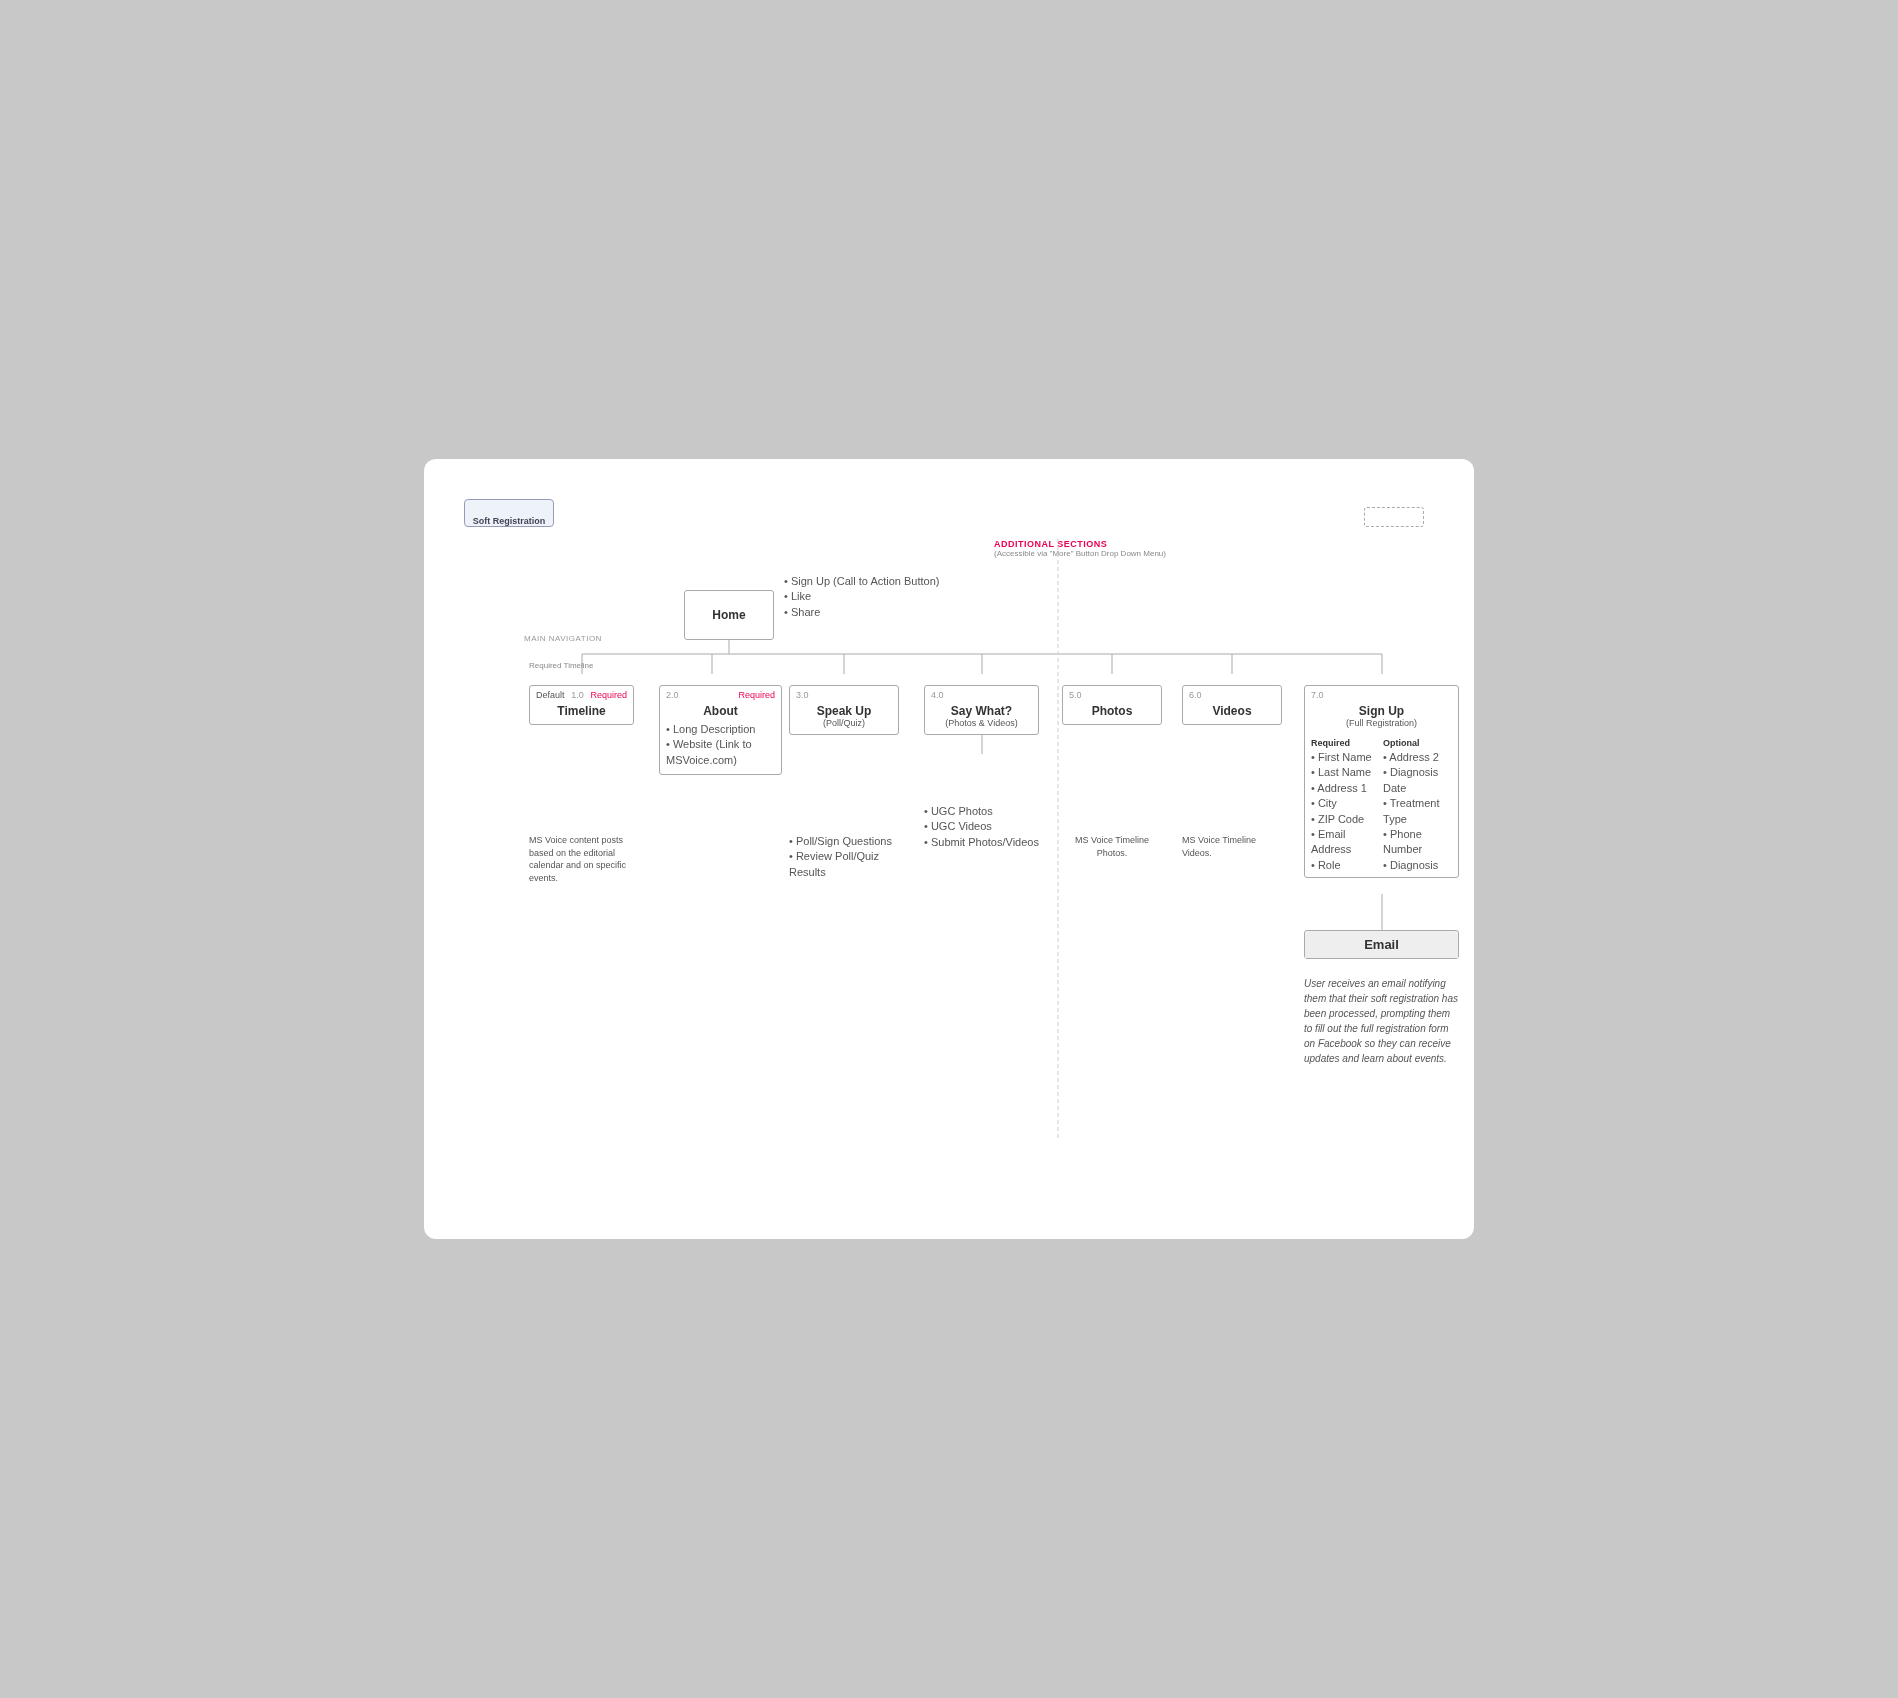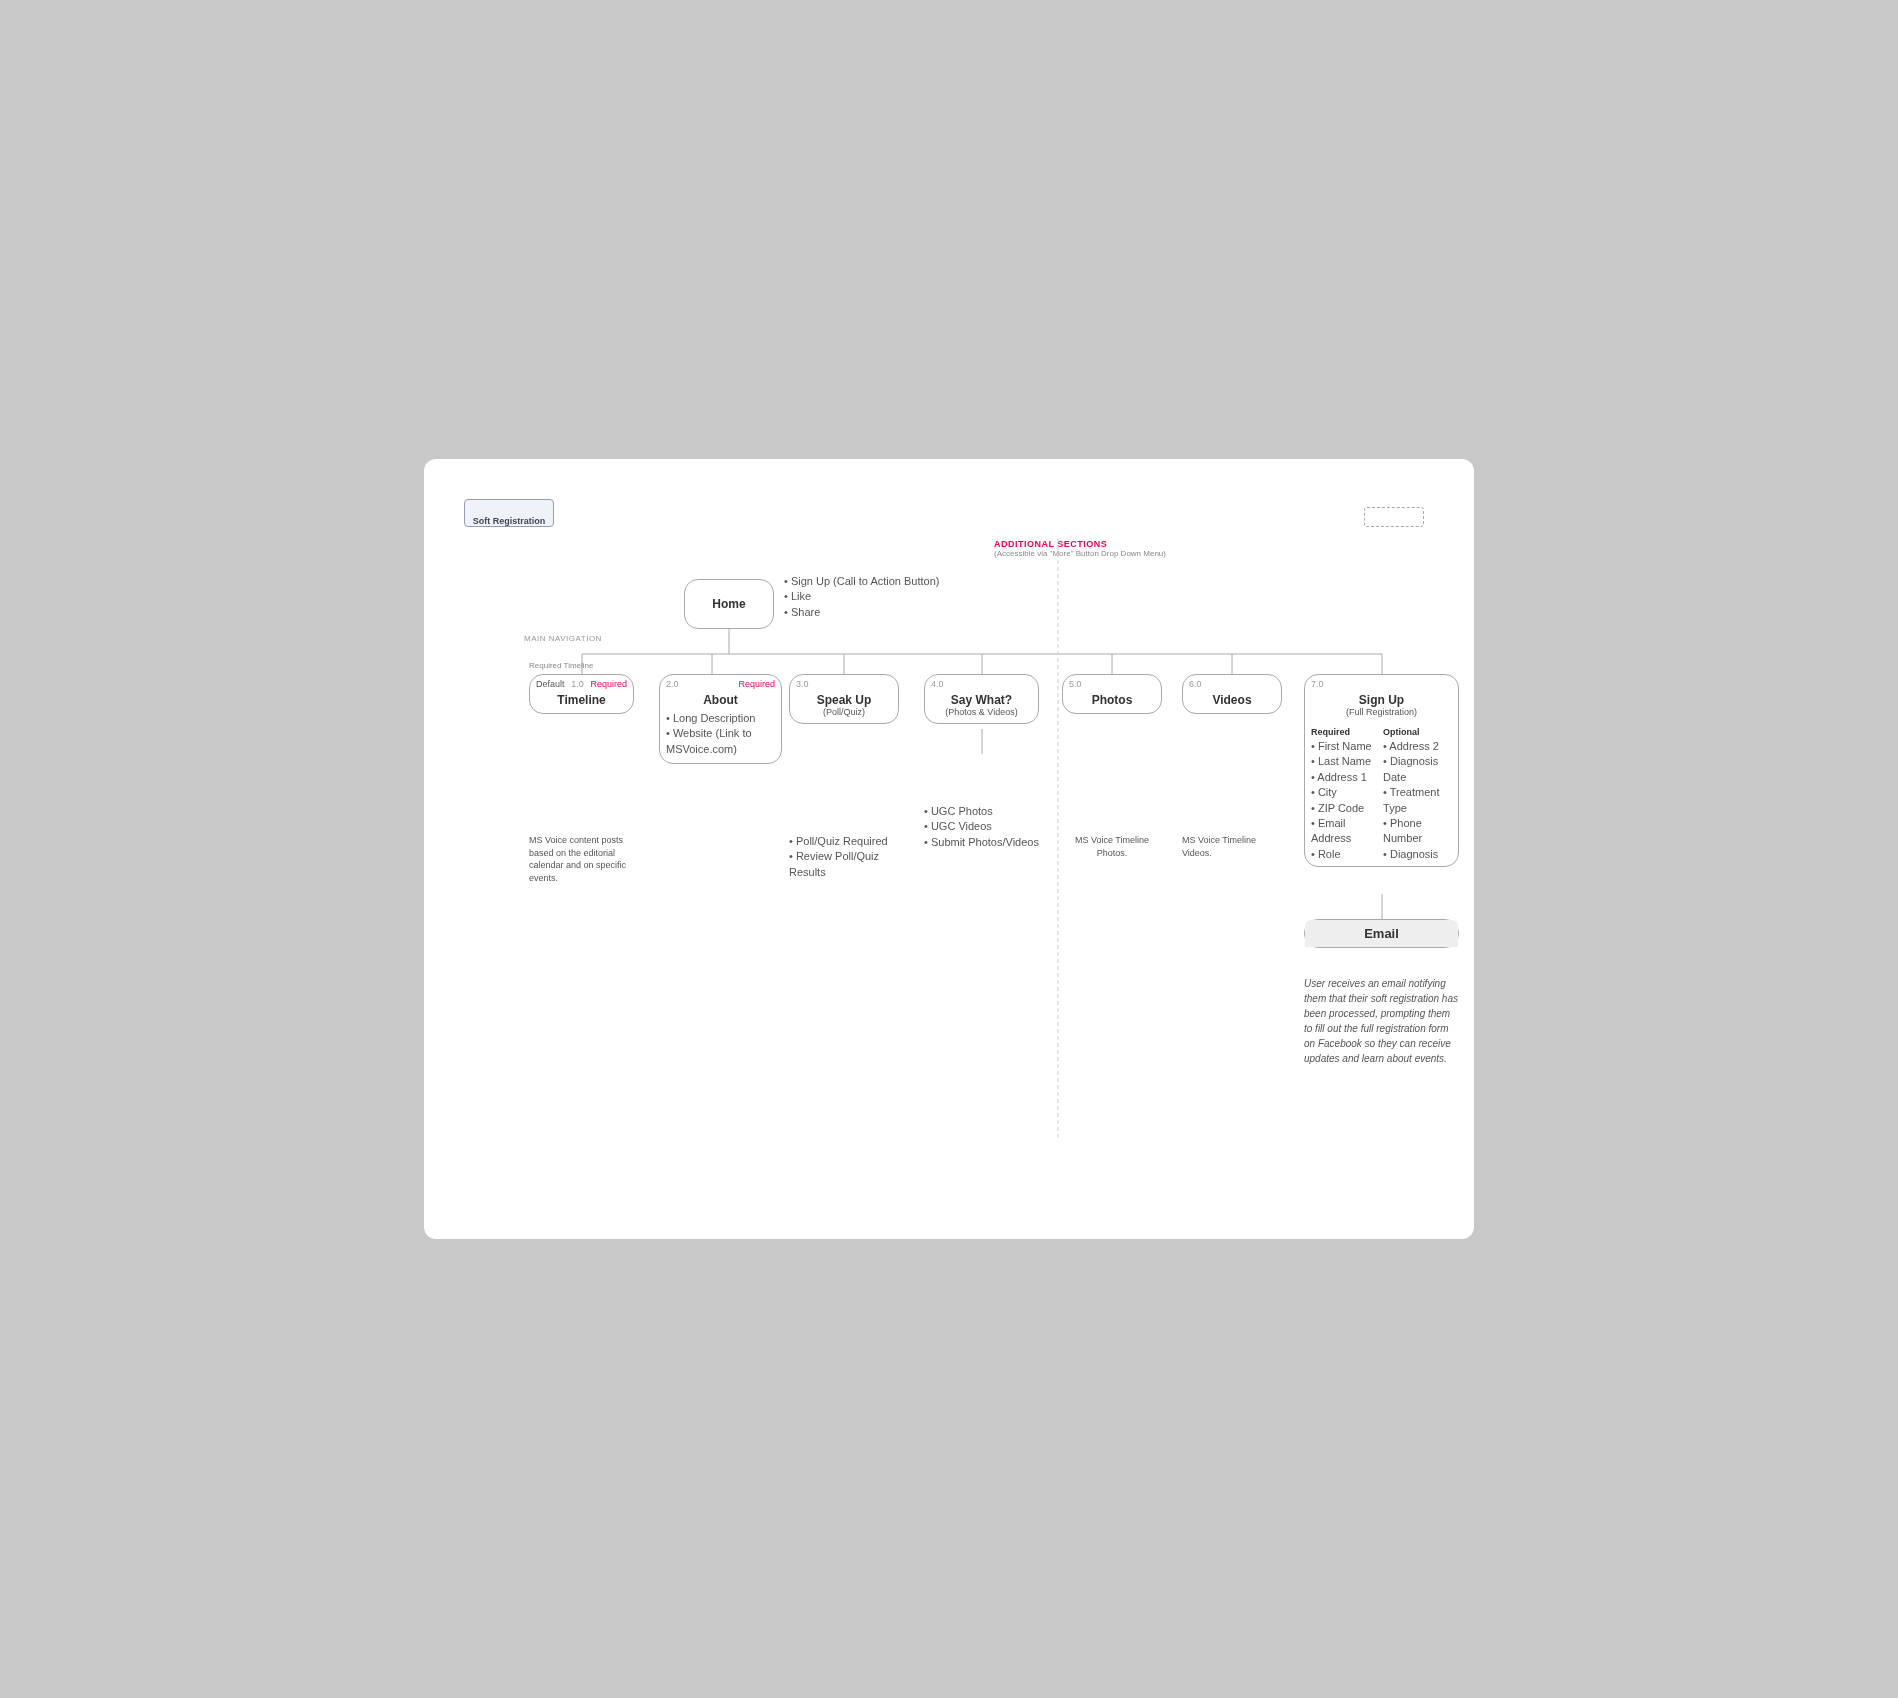--- a/index.html
+++ b/index.html
@@ -30,23 +30,24 @@
       top: 0; left: 0;
       width: 100%;
       height: 100%;
       pointer-events: none;
     }
     
     .node {
       position: absolute;
       background: #fff;
       border: 1px solid #aaa;
-      border-radius: 14px;
+      border-radius: 3px;
       font-size: 10px;
       color: #333;
+      margin-top: 11px;
     }
     .node-title {
       font-size: 12px;
       font-weight: bold;
       text-align: center;
       color: #333;
     }
     .node-subtitle {
       font-size: 9px;
       text-align: center;
@@ -303,21 +304,21 @@
       <div class="label-row">
         <span class="node-number">3.0</span>
       </div>
       <div class="node-body">
         <div class="node-title">Speak Up</div>
         <div class="node-subtitle">(Poll/Quiz)</div>
       </div>
     </div>
     <div class="node-desc desc-3">
       <ul class="bullet-list">
-        <li>Poll/Quiz Required</li>
+        <li>Poll/Sign Questions</li>
         <li>Review Poll/Quiz Results</li>
       </ul>
     </div>
 
     <div class="node node-4">
       <div class="label-row">
         <span class="node-number">4.0</span>
       </div>
       <div class="node-body">
         <div class="node-title">Say What?</div>

